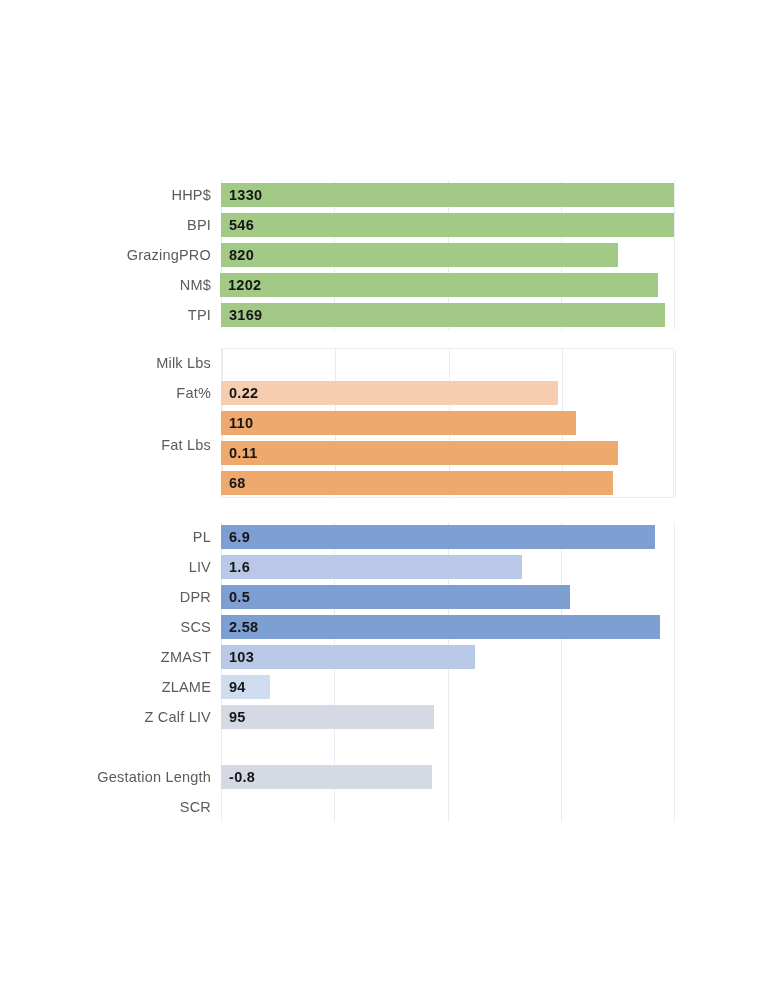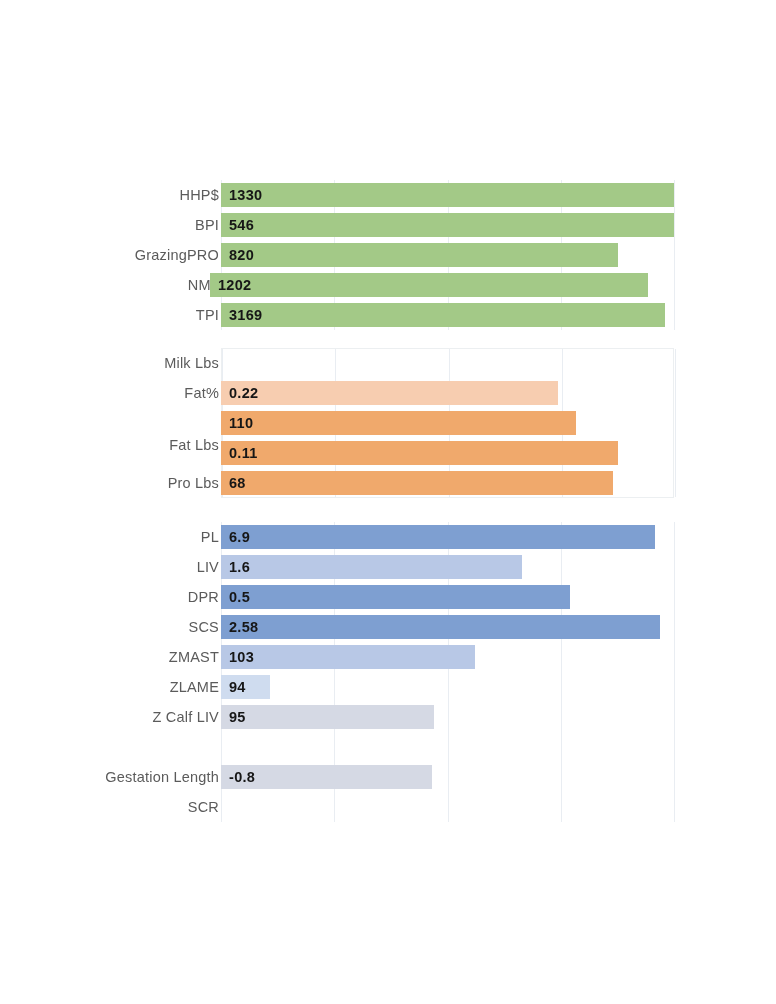--- a/index.html
+++ b/index.html
@@ -61,21 +61,21 @@
 
   
   .row {
     position: absolute;
     left: 0;
     width: 776px;
     display: block;
   }
   .row-label {
     position: absolute;
-    left: 8px;
+    left: 0;
     top: 0;
     width: 211px;
     height: 100%;
     color: #5b5b5b;
     font-size: 14.5px;
     line-height: 1;
     display: flex;
     align-items: center;
     justify-content: flex-end;
     padding-right: 0;
@@ -142,21 +142,21 @@
       </div>
       <div class="row" style="top: 60px; height: 30px;">
         <div class="row-label" style="color: rgb(91, 91, 91);">GrazingPRO</div>
         <div class="bar-wrap" style="left: 221px;">
           <div class="bar" style="width: 397px; top: 3px; height: 24px; background: rgb(163, 201, 135);"></div>
           <div class="bar-value" style="color: rgb(22, 22, 22);">820</div>
         </div>
       </div>
       <div class="row" style="top: 90px; height: 30px;">
         <div class="row-label" style="color: rgb(91, 91, 91);">NM$</div>
-        <div class="bar-wrap" style="left: 210px; padding-left: 40px;">
+        <div class="bar-wrap" style="left: 220px; padding-left: 40px;">
           <div class="bar" style="width: 438px; top: 3px; height: 24px; background: rgb(163, 201, 135);"></div>
           <div class="bar-value" style="color: rgb(22, 22, 22);">1202</div>
         </div>
       </div>
       <div class="row" style="top: 120px; height: 30px;">
         <div class="row-label" style="color: rgb(91, 91, 91);">TPI</div>
         <div class="bar-wrap" style="left: 221px;">
           <div class="bar" style="width: 444px; top: 3px; height: 24px; background: rgb(163, 201, 135);"></div>
           <div class="bar-value" style="color: rgb(22, 22, 22);">3169</div>
         </div>
@@ -189,21 +189,20 @@
           <div class="bar-value" style="color: rgb(22, 22, 22);">110</div>
         </div>
       </div>
       <div class="row" style="top: 90px; height: 30px;">
         <div class="bar-wrap" style="left: 221px;">
           <div class="bar" style="width: 397px; top: 3px; height: 24px; background: rgb(240, 169, 108);"></div>
           <div class="bar-value" style="color: rgb(22, 22, 22);">0.11</div>
         </div>
       </div>
       <div class="row" style="top: 120px; height: 30px;">
-        <div class="row-label" style="color: rgb(91, 91, 91);">Pro Lbs</div>
         <div class="bar-wrap" style="left: 221px;">
           <div class="bar" style="width: 392px; top: 3px; height: 24px; background: rgb(240, 169, 108);"></div>
           <div class="bar-value" style="color: rgb(22, 22, 22);">68</div>
         </div>
       </div>
     </div>
     <div class="bar-group" style="top: 522px; height: 300px;">
       <div class="plot-frame" style="left: 221px; width: 453px;">
         <div class="gridlines">
           <div class="gridline" style="left: 0px; background: rgb(233, 237, 242);"></div>

